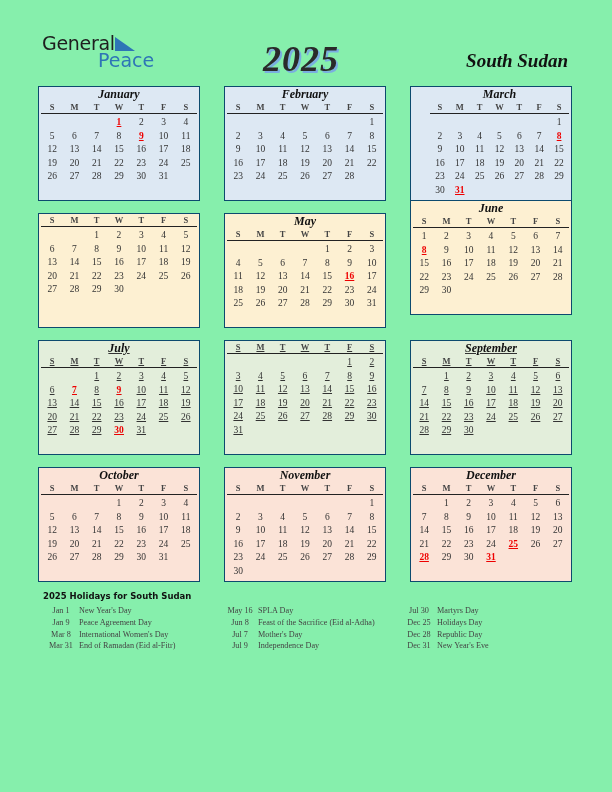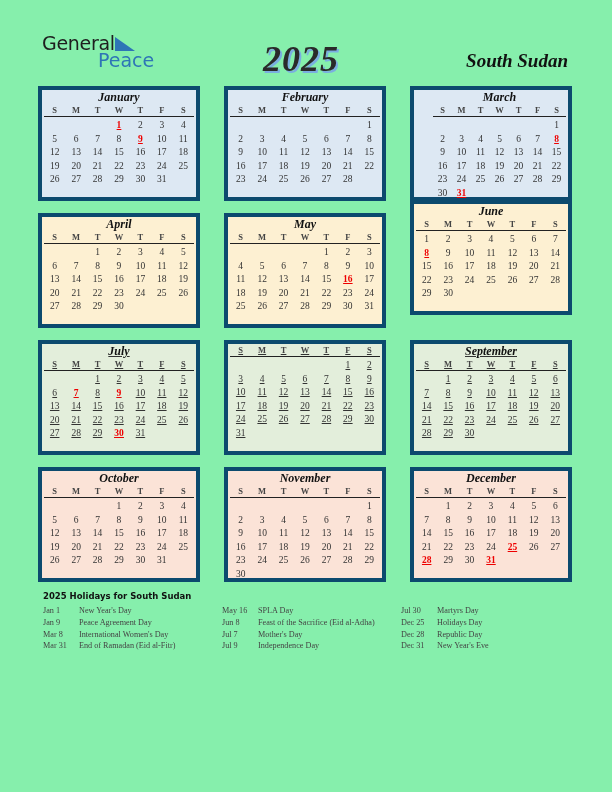--- a/index.html
+++ b/index.html
@@ -3,34 +3,34 @@
 <meta charset="utf-8">
 <style>
   body { margin:0; background:#fff; }
   .page { position:relative; width:612px; height:792px; background:#86efac; font-family:"Liberation Serif","DejaVu Serif",serif; color:#333; }
   .logo { position:absolute; left:42px; top:34px; font-family:"DejaVu Sans","Liberation Sans",sans-serif; line-height:1; }
   .logo .g { font-size:19px; color:#1e1e1e; letter-spacing:-0.3px; }
   .logo .b { font-size:19px; color:#2e75b6; position:absolute; left:56px; top:17px; }
   .logo .tri { position:absolute; left:73px; top:3px; width:0; height:0; border-left:20px solid #2e75b6; border-top:14px solid transparent; }
   .year { position:absolute; left:263px; top:38px; font-size:36px; font-weight:bold; font-style:italic; color:#2a2a2a; text-shadow:2px 2px 0 #7aaee0; letter-spacing:1px; }
   .country { position:absolute; right:44px; top:50px; font-size:19px; font-weight:bold; font-style:italic; color:#111; }
-  .month { position:absolute; width:162px; height:115px; border:4px solid #0c4a6e; box-sizing:border-box; }
+  .month { position:absolute; width:162px; height:115px; border:1px solid #0c4a6e; box-sizing:border-box; }
   .mname { text-align:center; font-size:12px; font-weight:bold; font-style:italic; color:#111; height:14px; line-height:15px; }
   .grid { display:grid; grid-template-columns:repeat(7,1fr); font-size:9.5px; text-align:center; padding:0 2px; }
   .dow { height:12px; line-height:12px; font-size:8.5px; font-weight:bold; color:#444; border-bottom:1.5px solid #222; margin-bottom:2px; }
   .day { height:13.6px; line-height:13.6px; color:#333; }
   .hol { color:#e00; font-weight:bold; text-decoration:underline; }
   .blue { background:#dde8f3; }
   .yellow { background:#fdf0d2; }
   .green { background:#e3eedb;text-decoration:underline; }
   .pink { background:#fbe3d7; }
   .holtitle { position:absolute; left:43px; top:591px; font-family:"DejaVu Sans","Liberation Sans",sans-serif; font-weight:bold; font-size:8.5px; color:#111; }
   .holcol { position:absolute; top:605px; font-size:8.2px; color:#444; }
   .holrow { height:11.8px; line-height:11.8px; white-space:nowrap; }
-  .holrow .d { display:inline-block; width:36px; }
+  .holrow .d { display:inline-block; width:36px;text-align:center; }
 </style>
 </head>
 <body>
 
 <div class="page">
   <div class="logo">
     <span class="g">General</span>
     <span class="tri"></span>
     <span class="b">Peace</span>
   </div>
@@ -173,21 +173,20 @@
           <div class="day">25</div>
           <div class="day">26</div>
           <div class="day">27</div>
           <div class="day">28</div>
           <div class="day">29</div>
           <div class="day">30</div>
           <div class="day hol">31</div>
         </div>
       </div>
       <div class="month yellow" style="left: 38px; top: 213px;">
-        <div class="mname">April</div>
         <div class="grid">
           <div class="dow">S</div>
           <div class="dow">M</div>
           <div class="dow">T</div>
           <div class="dow">W</div>
           <div class="dow">T</div>
           <div class="dow">F</div>
           <div class="dow">S</div>
           <div class="day"></div>
           <div class="day"></div>

